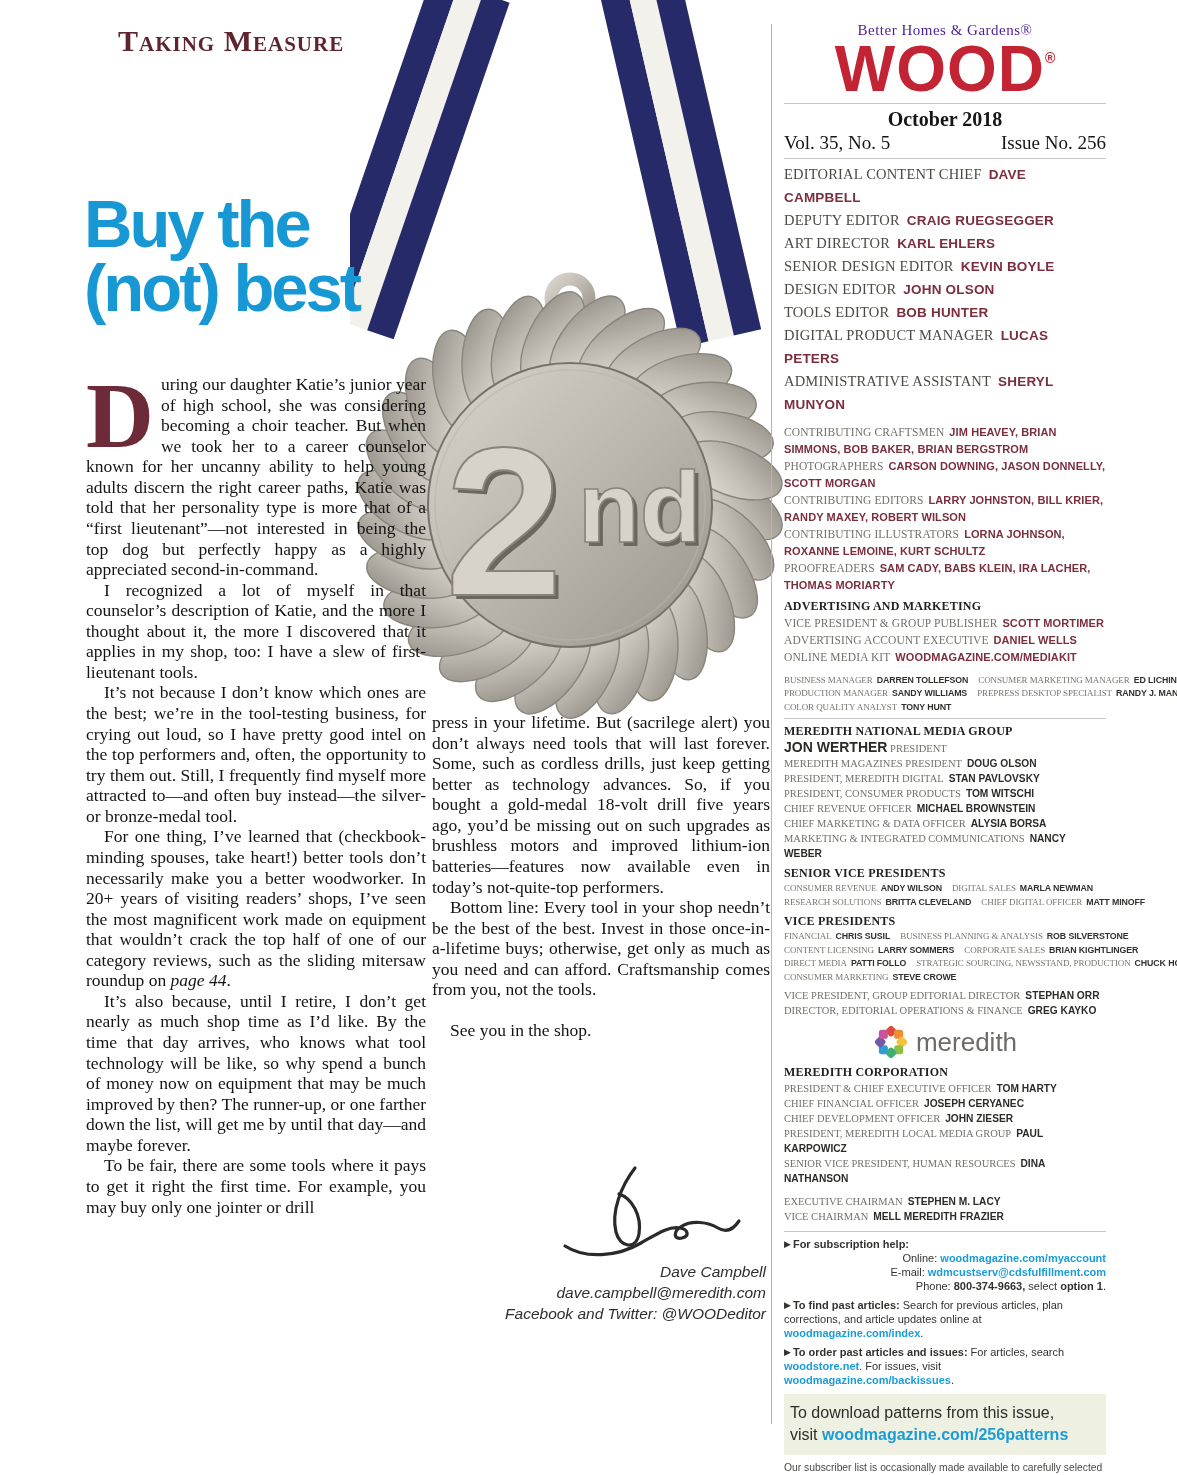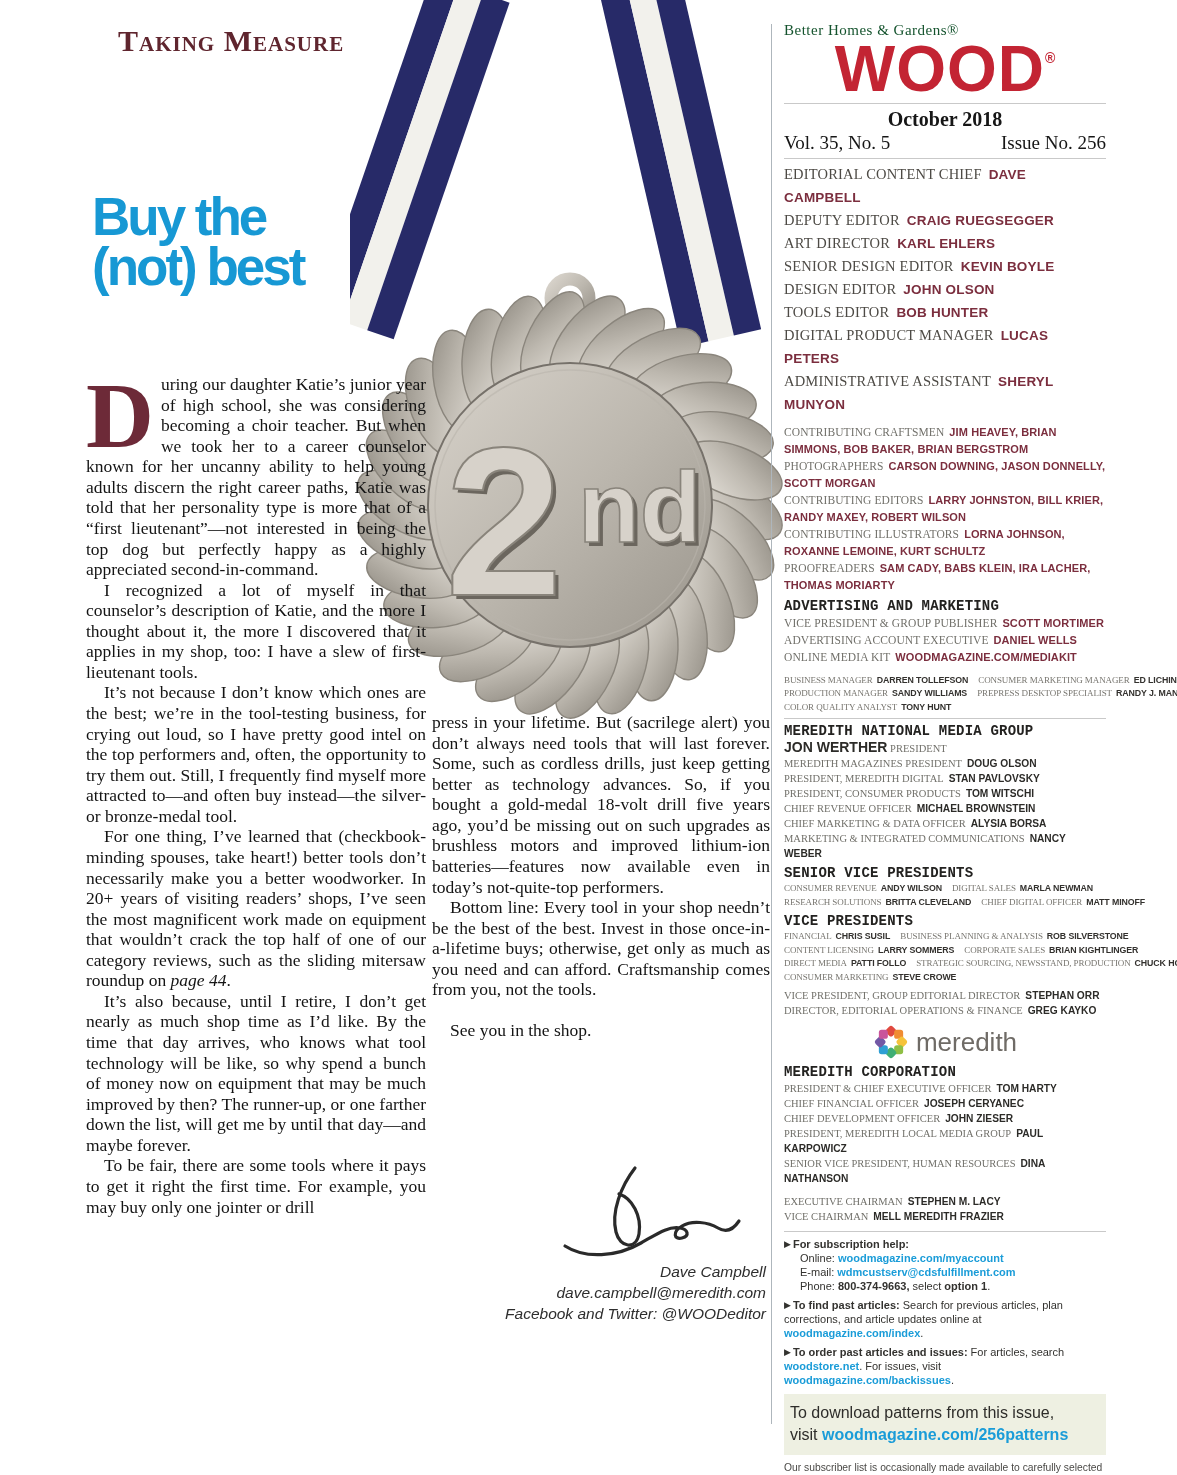--- a/index.html
+++ b/index.html
@@ -2,77 +2,77 @@
 <html><head>
 <meta charset="utf-8">
 <style>
   html,body{margin:0;padding:0;background:#ffffff;}
   #page{position:relative;width:1177px;height:1475px;background:#ffffff;overflow:hidden;
         font-family:"Liberation Serif",serif;color:#161616;}
 
   
   .section-label{position:absolute;left:118px;top:24px;font:bold 30px "Liberation Serif",serif;
         font-variant:small-caps;letter-spacing:1px;color:#5f252e;}
-  .headline{position:absolute;left:92px;top:192px;font-family:"Liberation Sans",sans-serif;
-        font-weight:bold;font-size:53px;line-height:0.95;letter-spacing:-3px;color:#1798d4;}
+  .headline{position:absolute;left:84px;top:192px;font-family:"Liberation Sans",sans-serif;
+        font-weight:bold;font-size:67px;line-height:0.95;letter-spacing:-3px;color:#1798d4;}
   .bodycol{position:absolute;width:340px;font-size:17.5px;line-height:1.175;text-align:justify;color:#141414;}
   #col1{left:86px;top:374px;}
   #col2{left:432px;top:712px;width:338px;}
   .bodycol p{margin:0;}
   .bodycol p.ind{text-indent:18px;}
   .dropcap{float:left;font-size:94px;line-height:74px;font-weight:bold;color:#6d2a38;
         margin:4px 7px 0 0;font-family:"Liberation Serif",serif;}
   .pg-italic{font-style:italic;}
   .seeyou{margin-top:20px !important;}
   .contact{position:absolute;left:432px;top:1262px;width:334px;text-align:right;
         font-family:"Liberation Sans",sans-serif;font-style:italic;font-size:15.5px;
         line-height:1.35;color:#2e2e2e;}
   #signature{position:absolute;left:555px;top:1164px;}
 
   .vrule{position:absolute;left:771px;top:24px;width:1px;height:1400px;background:#aeb6bc;}
 
   
   #sidebar{position:absolute;left:784px;top:22px;width:322px;}
-  .brandline{font-size:15px;color:#14532d;letter-spacing:0.5px;}
+  .brandline{text-align:center;font-size:15px;color:#4c1d95;letter-spacing:0.5px;}
   .woodlogo{text-align:center;font-family:"Liberation Sans",sans-serif;font-weight:bold;
         font-size:64px;line-height:0.92;letter-spacing:1px;color:#c32433;margin-top:1px;}
   .woodlogo sup{font-size:14px;vertical-align:28px;letter-spacing:0;}
   .srule{border:none;border-top:1px solid #c9c9c9;margin:4px 0;}
   .dateline{text-align:center;font-weight:bold;font-size:20px;margin:1px 0 0 0;}
   .volrow{display:flex;justify-content:space-between;font-weight:normal;font-size:19px;margin:1px 0 2px 0;}
 
   .mh-ed{font-size:14.5px;line-height:23px;letter-spacing:0.2px;}
   .mh-ed .mh-label{color:#4d4a45;margin-right:7px;}
   .mh-ed .mh-name{font-weight:bold;color:#7b2e3e;font-family:"Liberation Sans",sans-serif;font-size:13.5px;letter-spacing:0.2px;}
 
   .mh-sm{font-size:11.5px;line-height:17px;letter-spacing:0.1px;}
   .mh-sm .mh-label{color:#71706a;margin-right:5px;}
   .mh-sm .mh-name{font-weight:bold;color:#7b2e3e;font-family:"Liberation Sans",sans-serif;font-size:11px;}
-  .mh-heading{font-family:Liberation Mono, monospace;font-weight:bold;font-size:14px;
+  .mh-heading{font-family:Liberation Serif, serif;font-weight:bold;font-size:12px;
         color:#232220;letter-spacing:0.2px;line-height:17px;}
 
   .mh-xs{font-size:9px;line-height:13.5px;white-space:nowrap;letter-spacing:-0.1px;}
   .mh-xs .mh-label{color:#77756f;margin-right:4px;}
   .mh-xs .mh-name{font-weight:bold;color:#33312e;font-family:"Liberation Sans",sans-serif;font-size:8.8px;}
   .mh-xs .sep{display:inline-block;width:10px;}
 
   .mh-c{font-size:10.5px;line-height:15px;}
   .mh-c .mh-label{color:#71706a;margin-right:5px;}
   .mh-c .mh-name{font-weight:bold;color:#2c2b28;font-family:"Liberation Sans",sans-serif;font-size:10.2px;}
   .pres-line .mh-name{font-size:14px;}
   .blockgap{height:8px;}
   .gap4{height:4px;}
 
   .meredith-wrap{display:flex;justify-content:center;align-items:center;margin:6px 0 4px 0;}
   .meredith-text{font-family:"Liberation Sans",sans-serif;font-size:26px;color:#6f6b66;margin-left:7px;}
 
   .subs{font-family:"Liberation Sans",sans-serif;font-size:11px;line-height:14px;color:#33322f;margin-top:5px;}
   .subs .bold{font-weight:bold;}
   .subs .arrow{font-size:9px;vertical-align:1px;margin-right:2px;}
-  .subs .indent{margin-left:16px;}
+  .subs .indent{margin-left:16px;text-align:right;}
   .link{color:#1a9cd8;font-weight:bold;}
   .patterns-box{background:#eef0e2;text-align:left;font-family:"Liberation Sans",sans-serif;
         font-size:16px;color:#2e2d2a;padding:8px 6px 9px 6px;margin:7px 0 6px 0;line-height:1.35;}
   .notice{font-family:"Liberation Sans",sans-serif;font-size:10.3px;line-height:13px;color:#4a4946;}
 </style>
 </head>
 <body>
 
 <div id="page">
 

